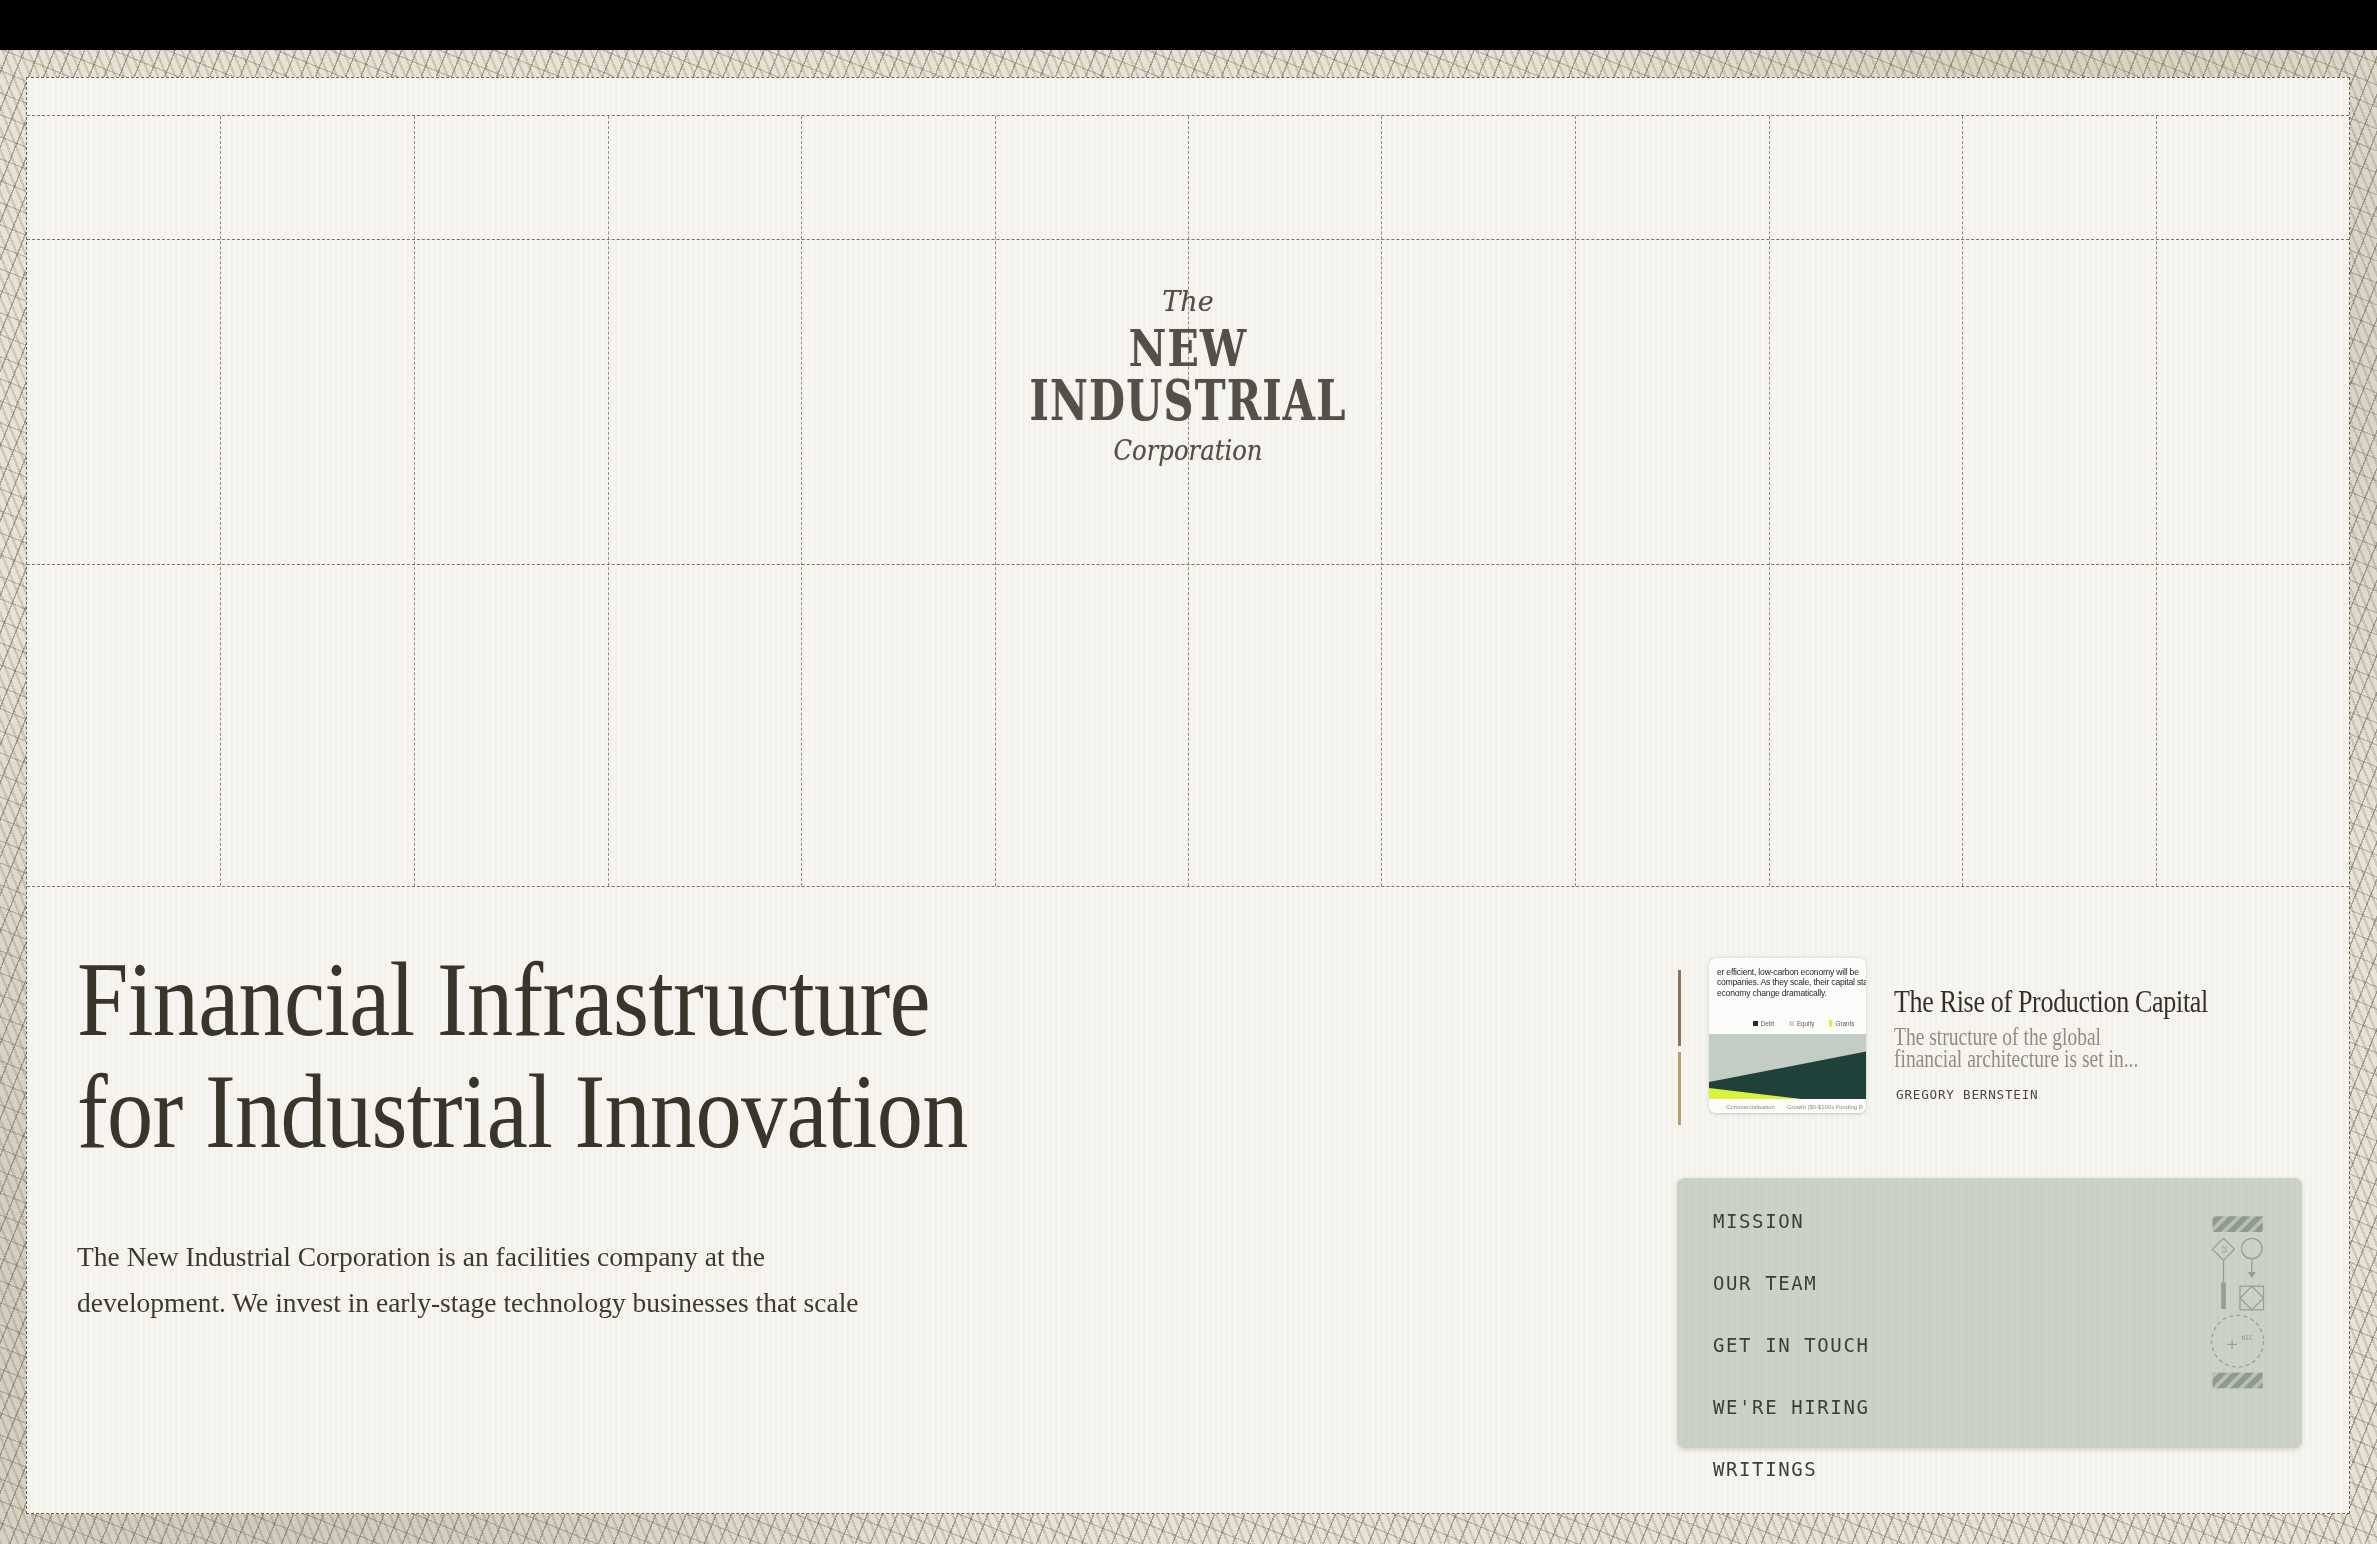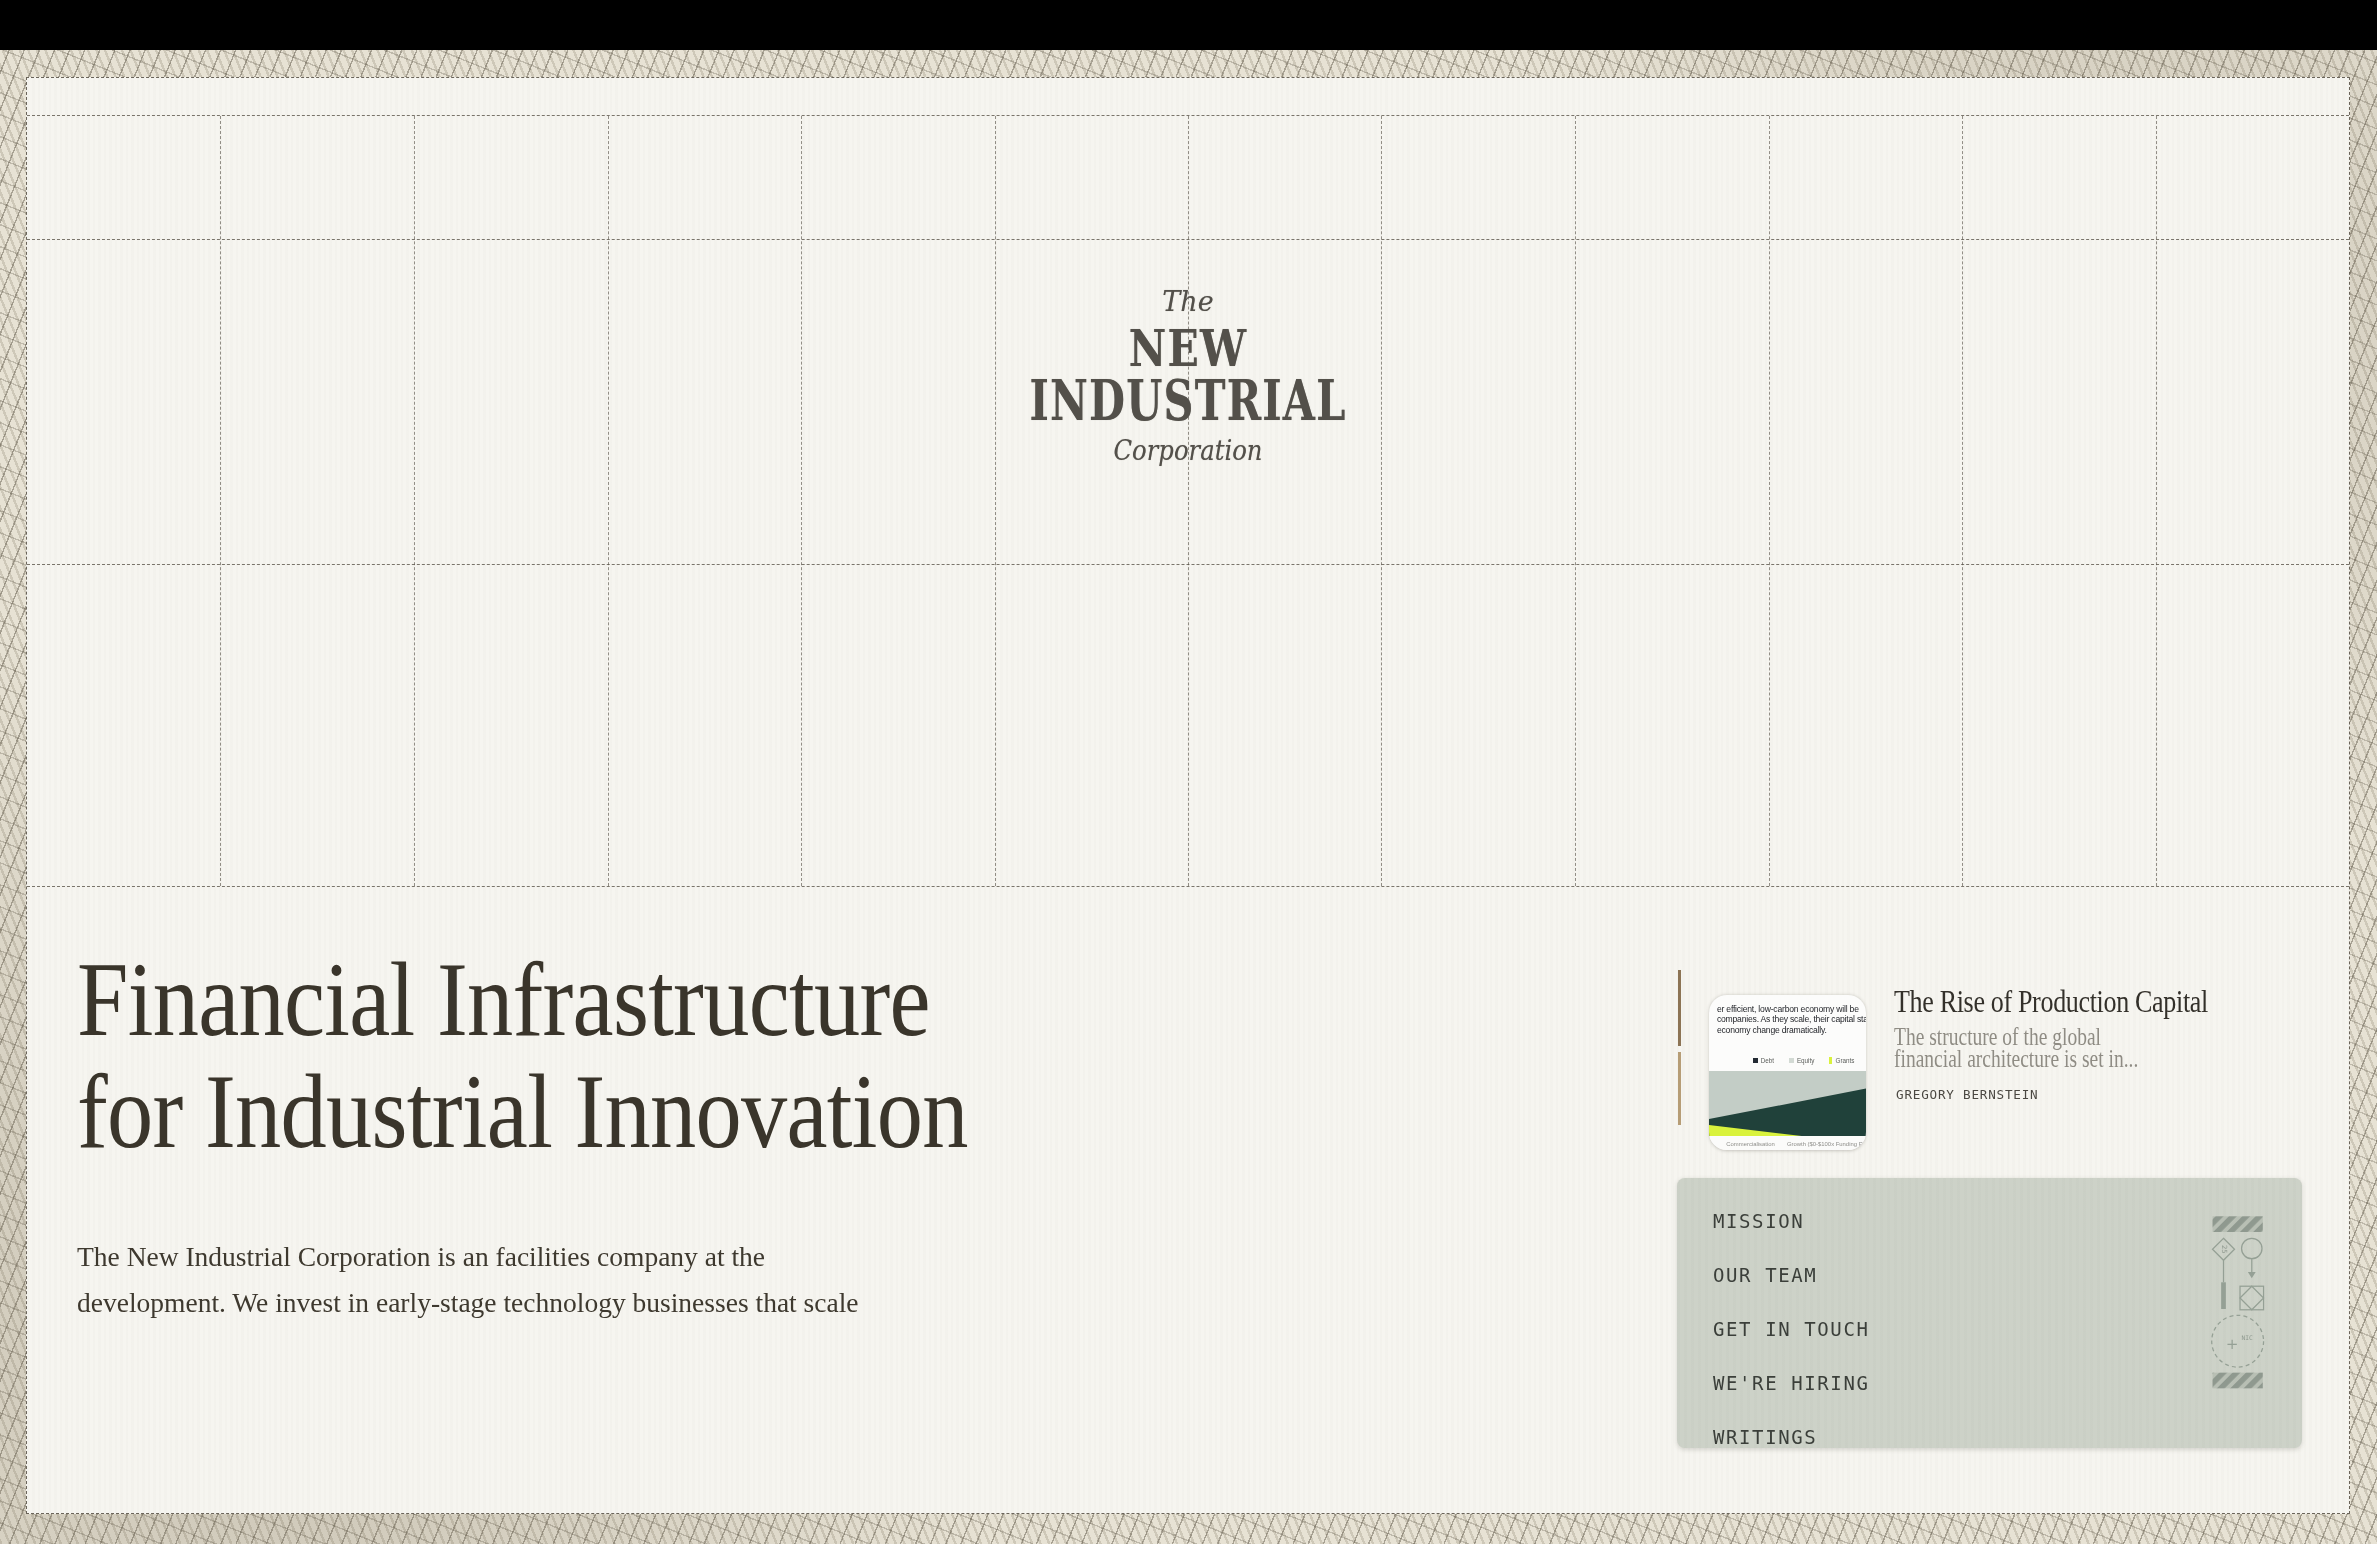--- a/index.html
+++ b/index.html
@@ -37,22 +37,22 @@
              font-family:"DejaVu Serif",serif;transform:scaleX(0.9);transform-origin:center;}
   .logo>div{text-shadow:0 0 0.8px rgba(83,80,74,0.55);}
   
   .heading{position:absolute;left:50px;top:866px;color:#3a352b;font-size:105px;line-height:112px;
            letter-spacing:-0.8px;transform:scaleX(0.88);transform-origin:left top;white-space:nowrap;}
   .lede{position:absolute;left:50px;top:1156px;color:#3e392f;font-size:27.5px;line-height:46px;white-space:nowrap;}
   
   .tanline{position:absolute;left:1651px;width:3.1px;}
   .tan-a{top:892px;height:76px;background:#8c7455;}
   .tan-b{top:974px;height:73px;background:#b69d76;}
-  .thumb{position:absolute;left:1682px;top:917px;width:157px;height:155px;background:#fcfcfb;
-         border-radius:18px;overflow:hidden;box-shadow:0 0.8px 3.1px rgba(60,55,45,0.25);cursor:pointer;}
+  .thumb{position:absolute;left:1682px;top:880px;width:157px;height:155px;background:#fcfcfb;
+         border-radius:7px;overflow:hidden;box-shadow:0 0.8px 3.1px rgba(60,55,45,0.25);cursor:pointer;}
   .thumb .cap{position:absolute;left:7.9px;top:8.6px;width:149px;font-family:"Liberation Sans",sans-serif;
          font-size:8.6px;line-height:10.6px;color:#24262b;letter-spacing:-0.2px;white-space:nowrap;}
   .thumb .legend{position:absolute;left:44px;top:62px;display:flex;gap:15px;align-items:center;
          font-family:"Liberation Sans",sans-serif;font-size:6.3px;color:#5b5e5b;}
   .thumb .legend .it{display:flex;align-items:center;gap:3.1px;white-space:nowrap;}
   .mk{display:inline-block;width:4.7px;height:4.7px;}
   .mk-debt{background:#232a33;}
   .mk-equity{background:#d3dad4;}
   .mk-grants{background:#d9f23c;width:3.1px;height:6.3px;}
   .thumb .chart{position:absolute;left:0;top:76px;width:157px;height:65px;background:#c3cdc6;}
@@ -67,21 +67,21 @@
   .art-title{position:absolute;left:1867px;top:906px;font-size:31px;line-height:36px;color:#33302a;
         letter-spacing:-0.4px;transform:scaleX(0.84);transform-origin:left top;white-space:nowrap;cursor:pointer;}
   .art-sub{position:absolute;left:1867px;top:948px;font-size:24.4px;line-height:22px;color:#8f8c84;
         transform:scaleX(0.8);transform-origin:left top;white-space:nowrap;}
   .art-author{position:absolute;left:1869px;top:1009px;font-family:"DejaVu Sans Mono",monospace;
         font-size:12.6px;letter-spacing:0.8px;color:#4b4842;}
   
   .menu{position:absolute;left:1650px;top:1100px;width:625px;height:270px;background:#cdd2c8;
         border-radius:7.9px;box-shadow:0 1.6px 4.7px rgba(70,70,60,0.18);
         background-image:repeating-linear-gradient(90deg, rgba(70,80,70,0.02) 0 3.1px, rgba(0,0,0,0) 3.1px 7px);}
-  .menu ul{list-style:none;margin:0;padding:31px 0 0 36px;display:flex;flex-direction:column;gap:29px;}
+  .menu ul{list-style:none;margin:0;padding:31px 0 0 36px;display:flex;flex-direction:column;gap:37px;}
   .menu li{font-family:"DejaVu Sans Mono",monospace;font-size:19px;line-height:25px;letter-spacing:1.6px;
         color:#3b3f3a;cursor:pointer;}
   .stamps{position:absolute;left:519px;top:31px;}
 </style>
 </head>
 <body>
 
 <div class="page">
   <div class="topbar"></div>
 

